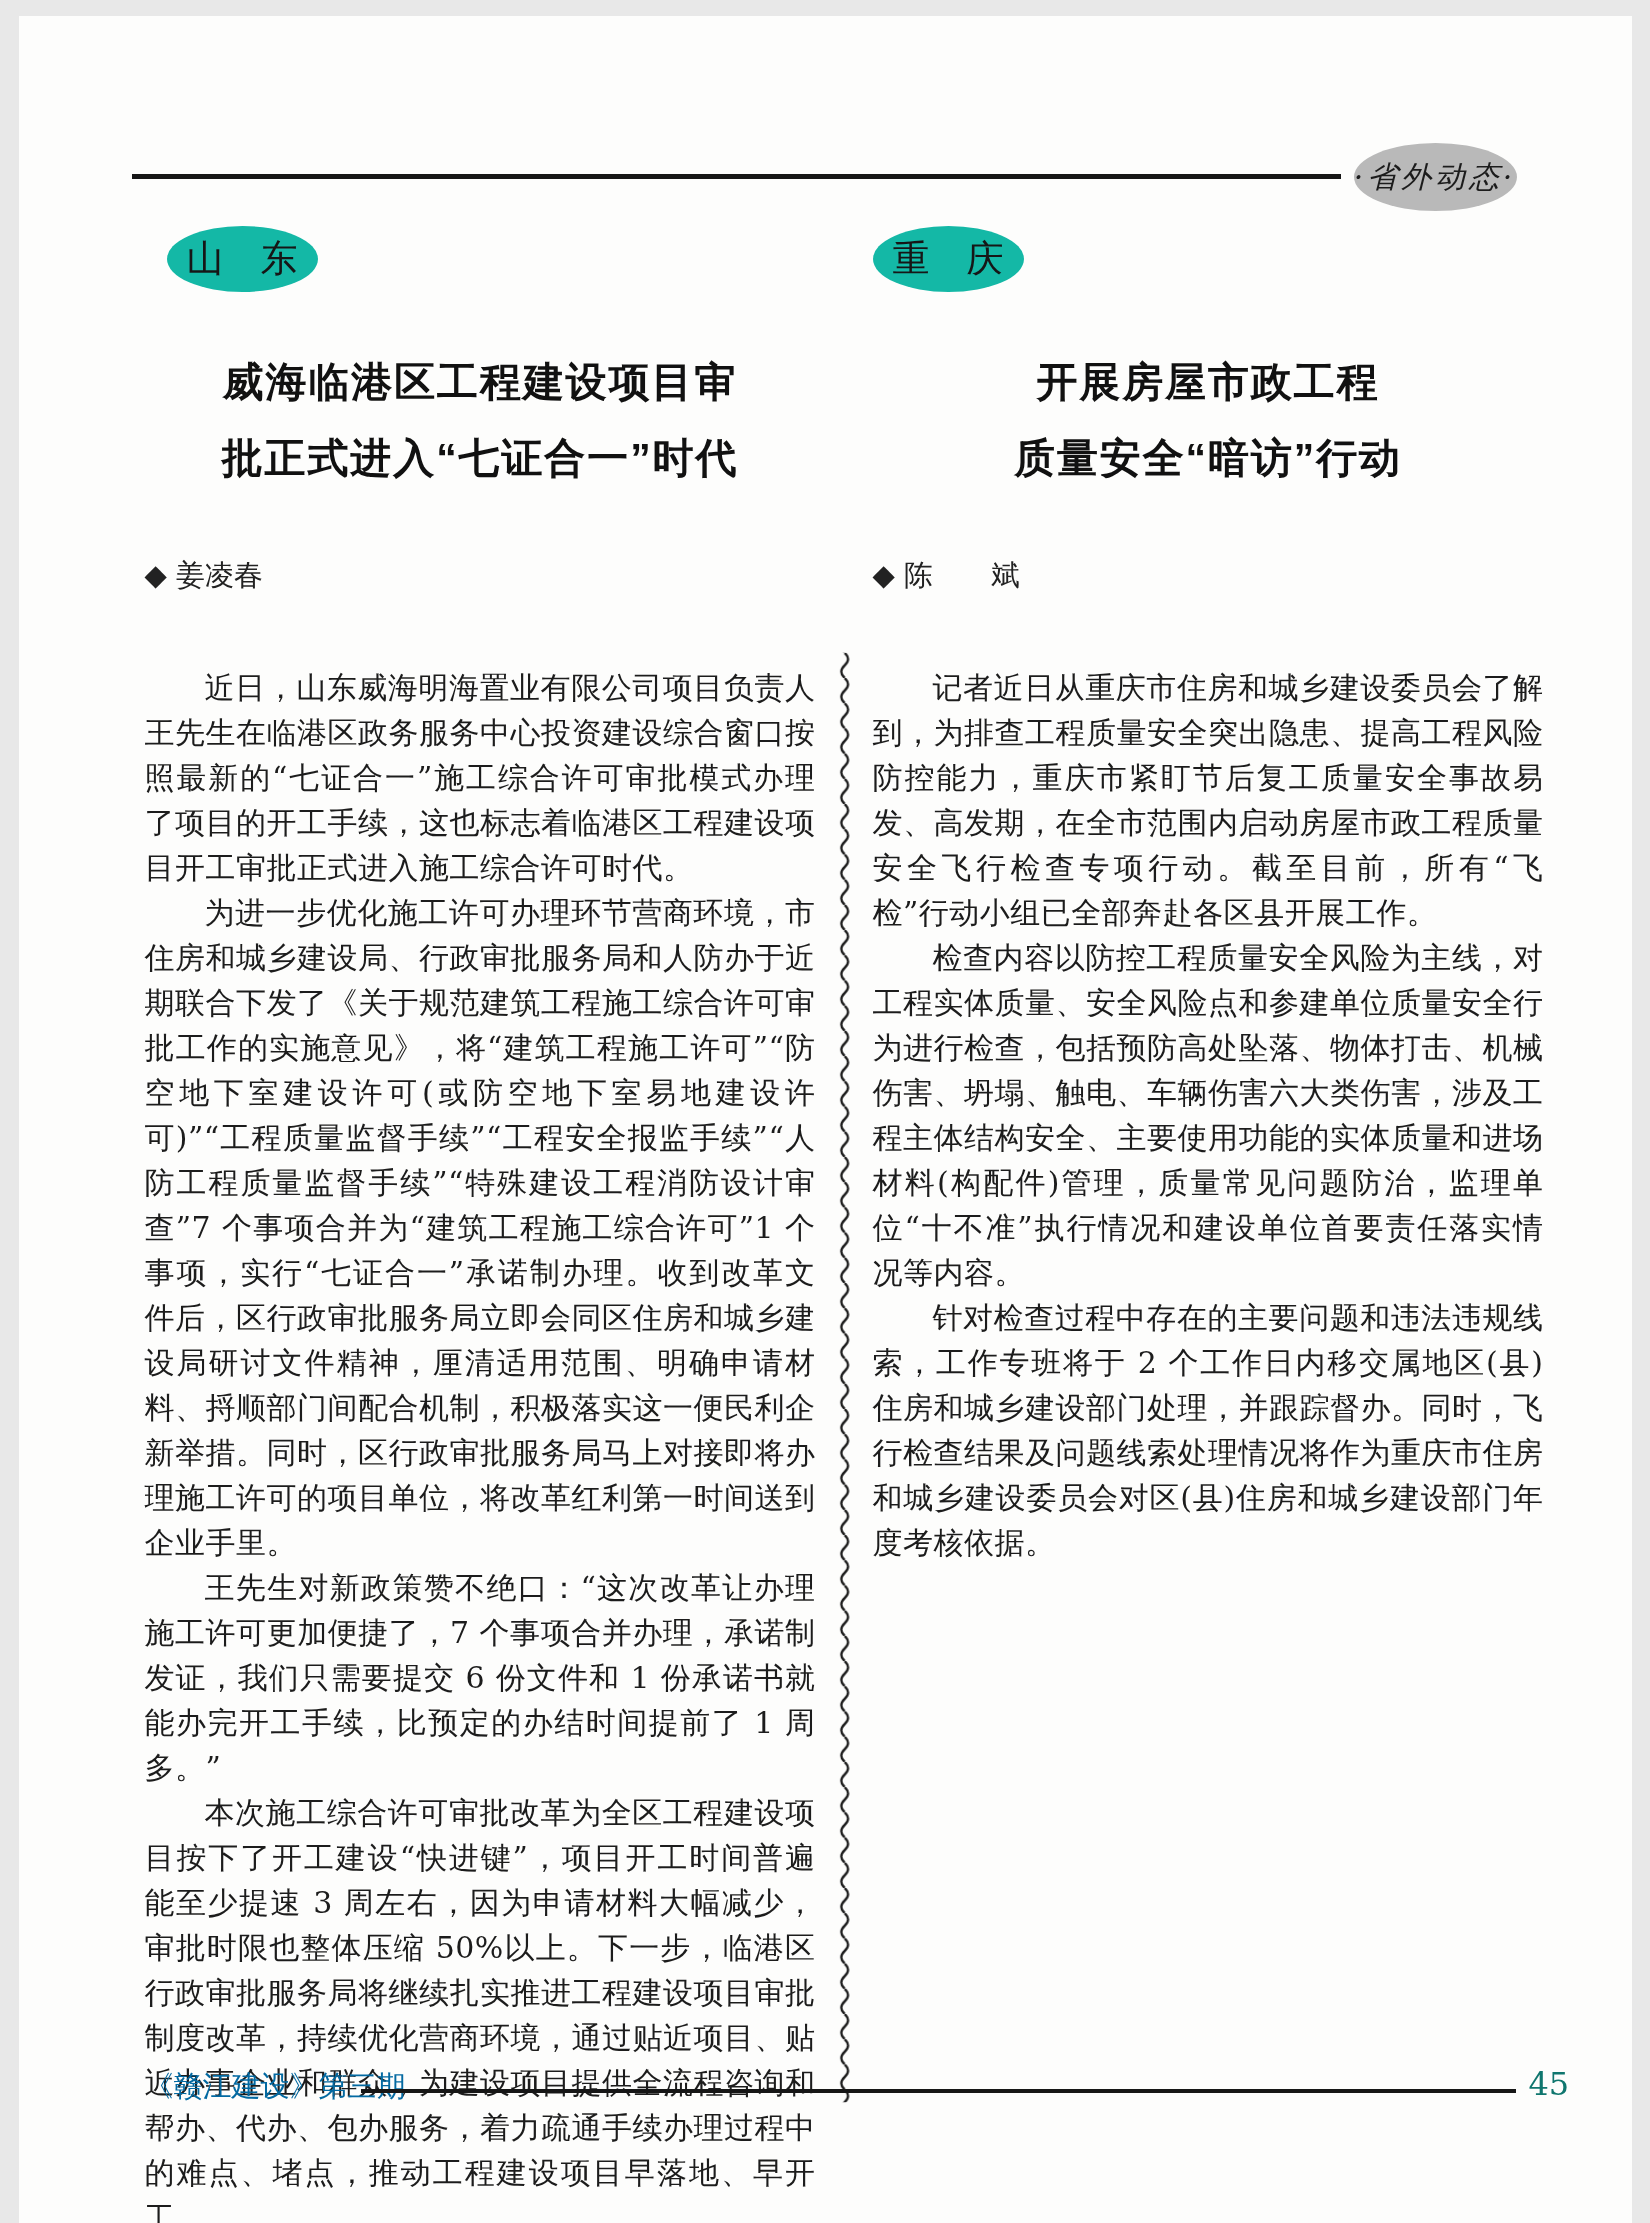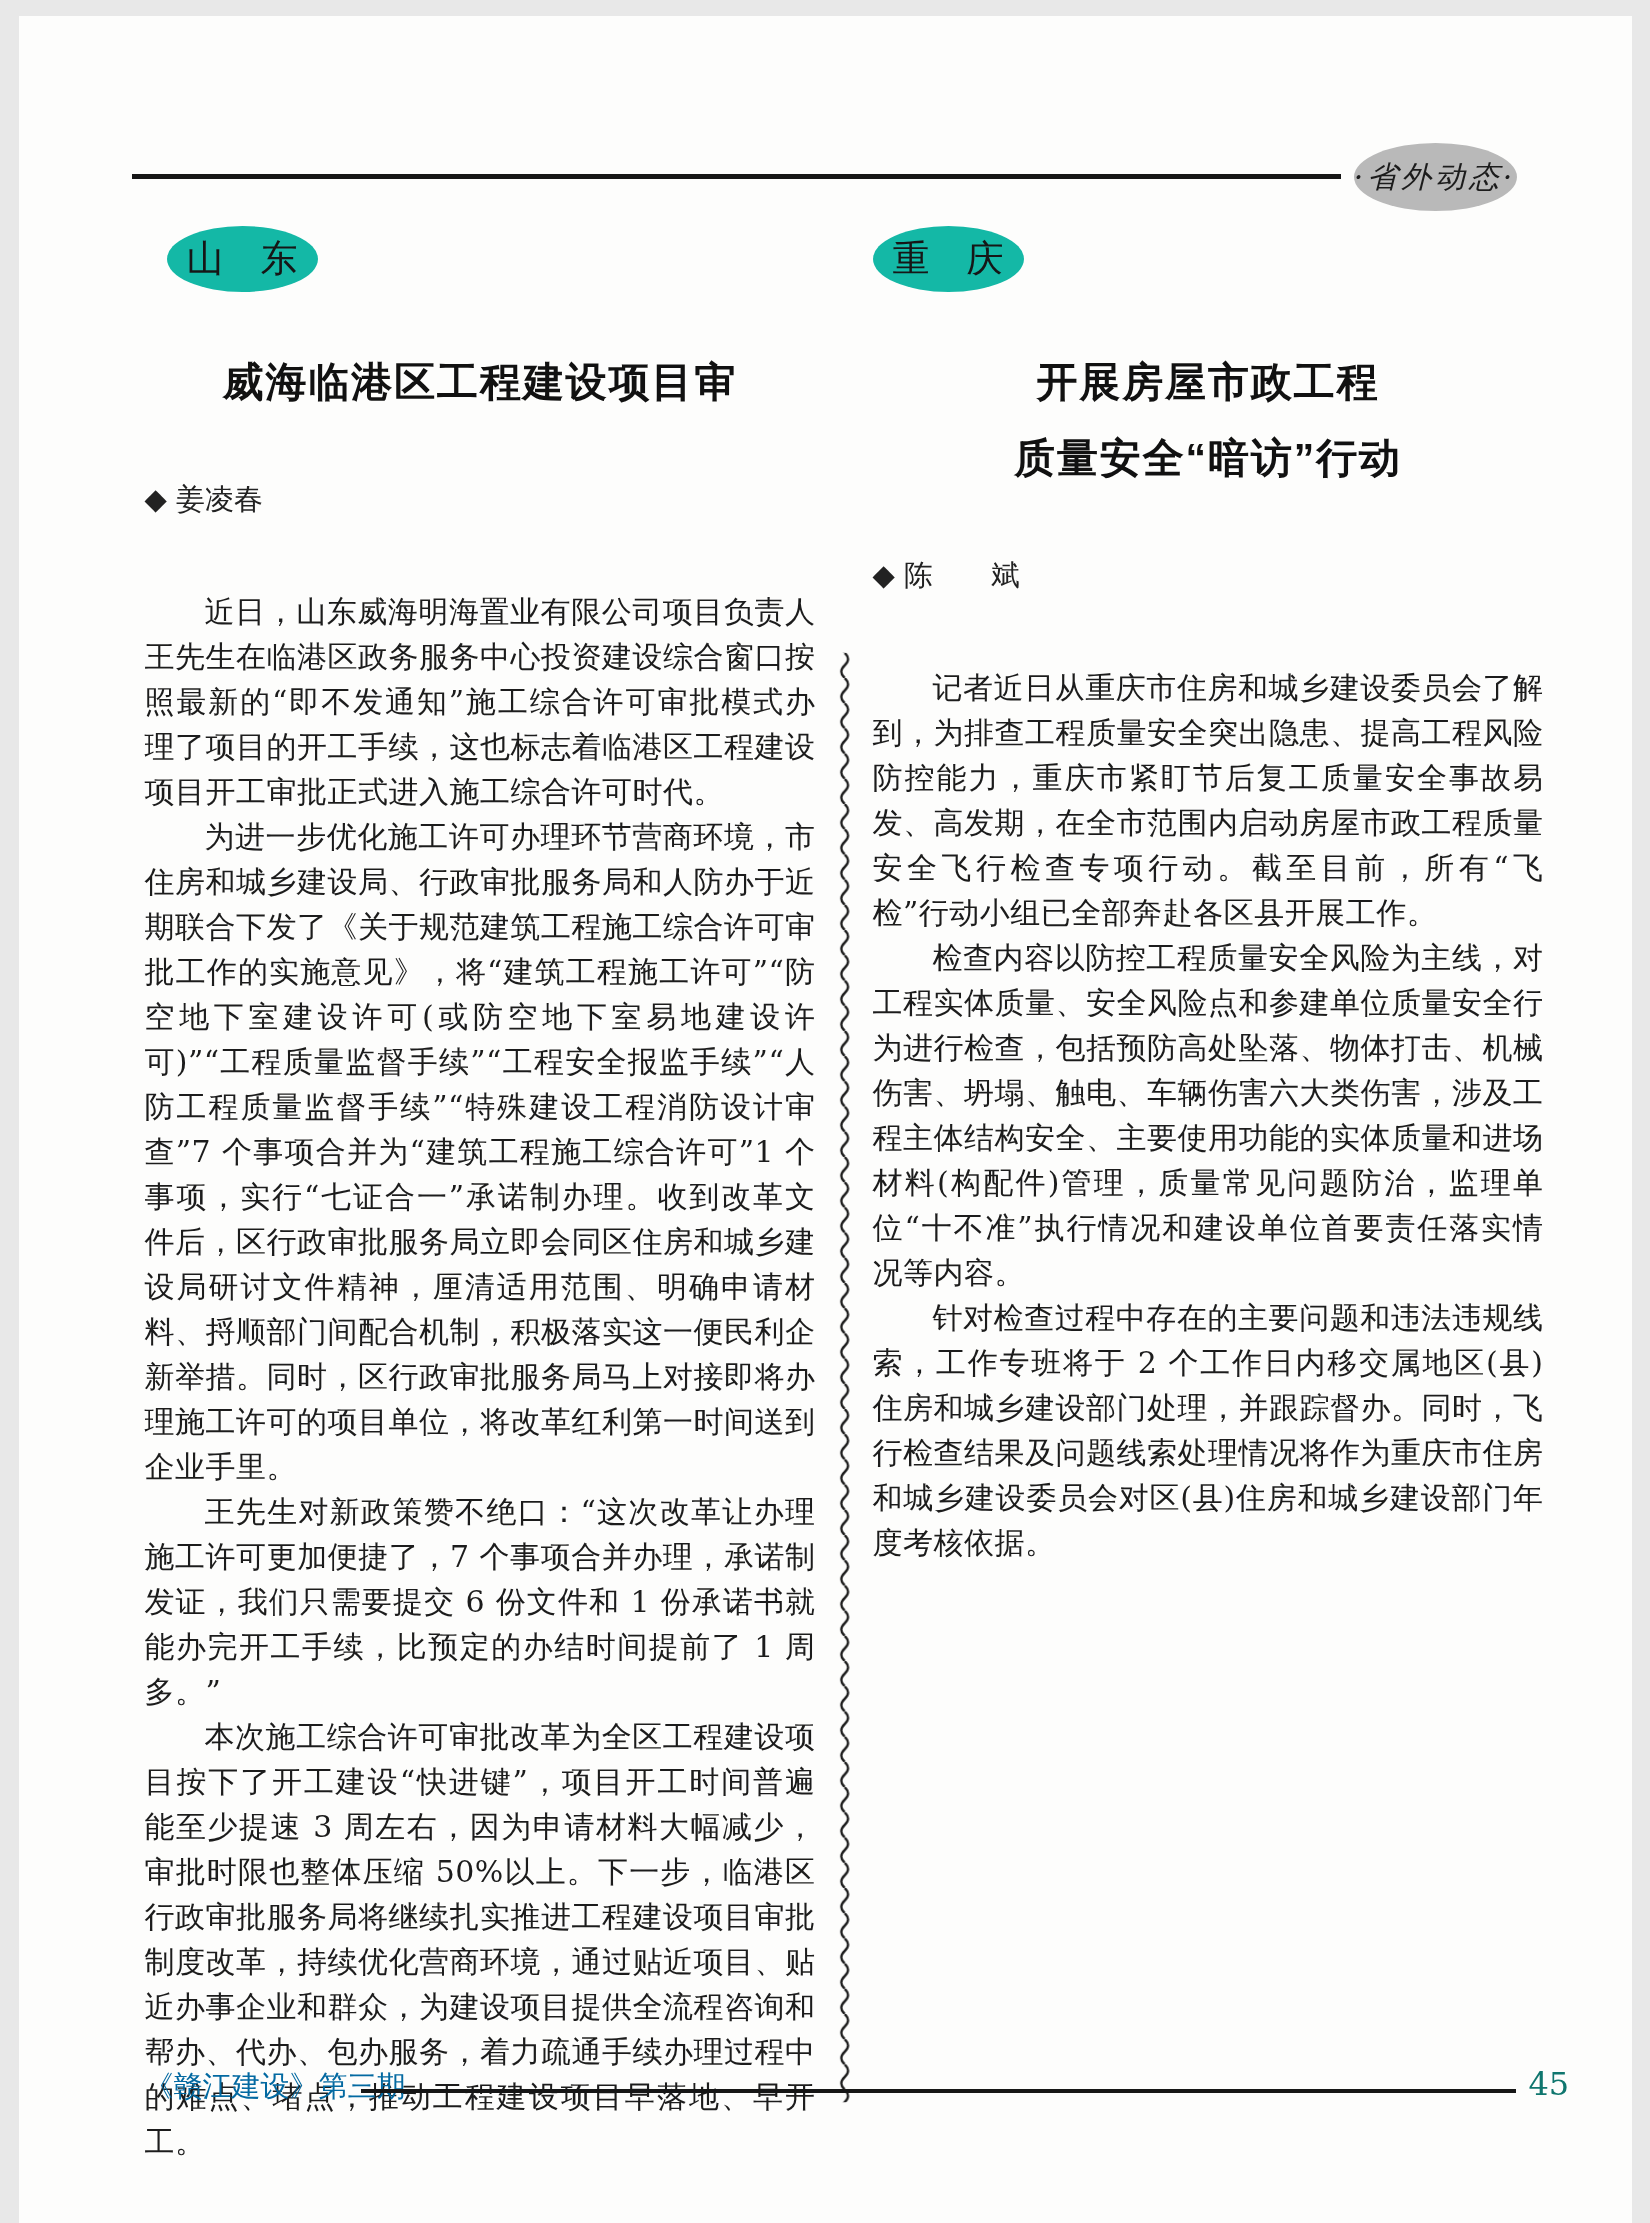--- a/index.html
+++ b/index.html
@@ -76,24 +76,25 @@
   <div class="region-badge badge-left">
     <span>山　东</span>
   </div>
   <div class="region-badge badge-right">
     <span>重　庆</span>
   </div>
 
   <div class="article article-left">
     <div class="title">
       <div>威海临港区工程建设项目审</div>
+      <div>批正式进入“七证合一”时代</div>
     </div>
     <div class="author">◆ 姜凌春</div>
     <div class="body-text">
-      <p>近日，山东威海明海置业有限公司项目负责人王先生在临港区政务服务中心投资建设综合窗口按照最新的“即不发通知”施工综合许可审批模式办理了项目的开工手续，这也标志着临港区工程建设项目开工审批正式进入施工综合许可时代。</p>
+      <p>近日，山东威海明海置业有限公司项目负责人王先生在临港区政务服务中心投资建设综合窗口按照最新的“七证合一”施工综合许可审批模式办理了项目的开工手续，这也标志着临港区工程建设项目开工审批正式进入施工综合许可时代。</p>
       <p>为进一步优化施工许可办理环节营商环境，市住房和城乡建设局、行政审批服务局和人防办于近期联合下发了《关于规范建筑工程施工综合许可审批工作的实施意见》，将“建筑工程施工许可”“防空地下室建设许可(或防空地下室易地建设许可)”“工程质量监督手续”“工程安全报监手续”“人防工程质量监督手续”“特殊建设工程消防设计审查”7 个事项合并为“建筑工程施工综合许可”1 个事项，实行“七证合一”承诺制办理。收到改革文件后，区行政审批服务局立即会同区住房和城乡建设局研讨文件精神，厘清适用范围、明确申请材料、捋顺部门间配合机制，积极落实这一便民利企新举措。同时，区行政审批服务局马上对接即将办理施工许可的项目单位，将改革红利第一时间送到企业手里。</p>
       <p>王先生对新政策赞不绝口：“这次改革让办理施工许可更加便捷了，7 个事项合并办理，承诺制发证，我们只需要提交 6 份文件和 1 份承诺书就能办完开工手续，比预定的办结时间提前了 1 周多。”</p>
       <p>本次施工综合许可审批改革为全区工程建设项目按下了开工建设“快进键”，项目开工时间普遍能至少提速 3 周左右，因为申请材料大幅减少，审批时限也整体压缩 50%以上。下一步，临港区行政审批服务局将继续扎实推进工程建设项目审批制度改革，持续优化营商环境，通过贴近项目、贴近办事企业和群众，为建设项目提供全流程咨询和帮办、代办、包办服务，着力疏通手续办理过程中的难点、堵点，推动工程建设项目早落地、早开工。</p>
     </div>
   </div>
 
   <div class="divider">
     <svg width="19.4" height="1451" xmlns="http://www.w3.org/2000/svg" viewBox="0 0 20 1495">
       <defs>
         <pattern id="wave" width="20" height="26" patternUnits="userSpaceOnUse">

